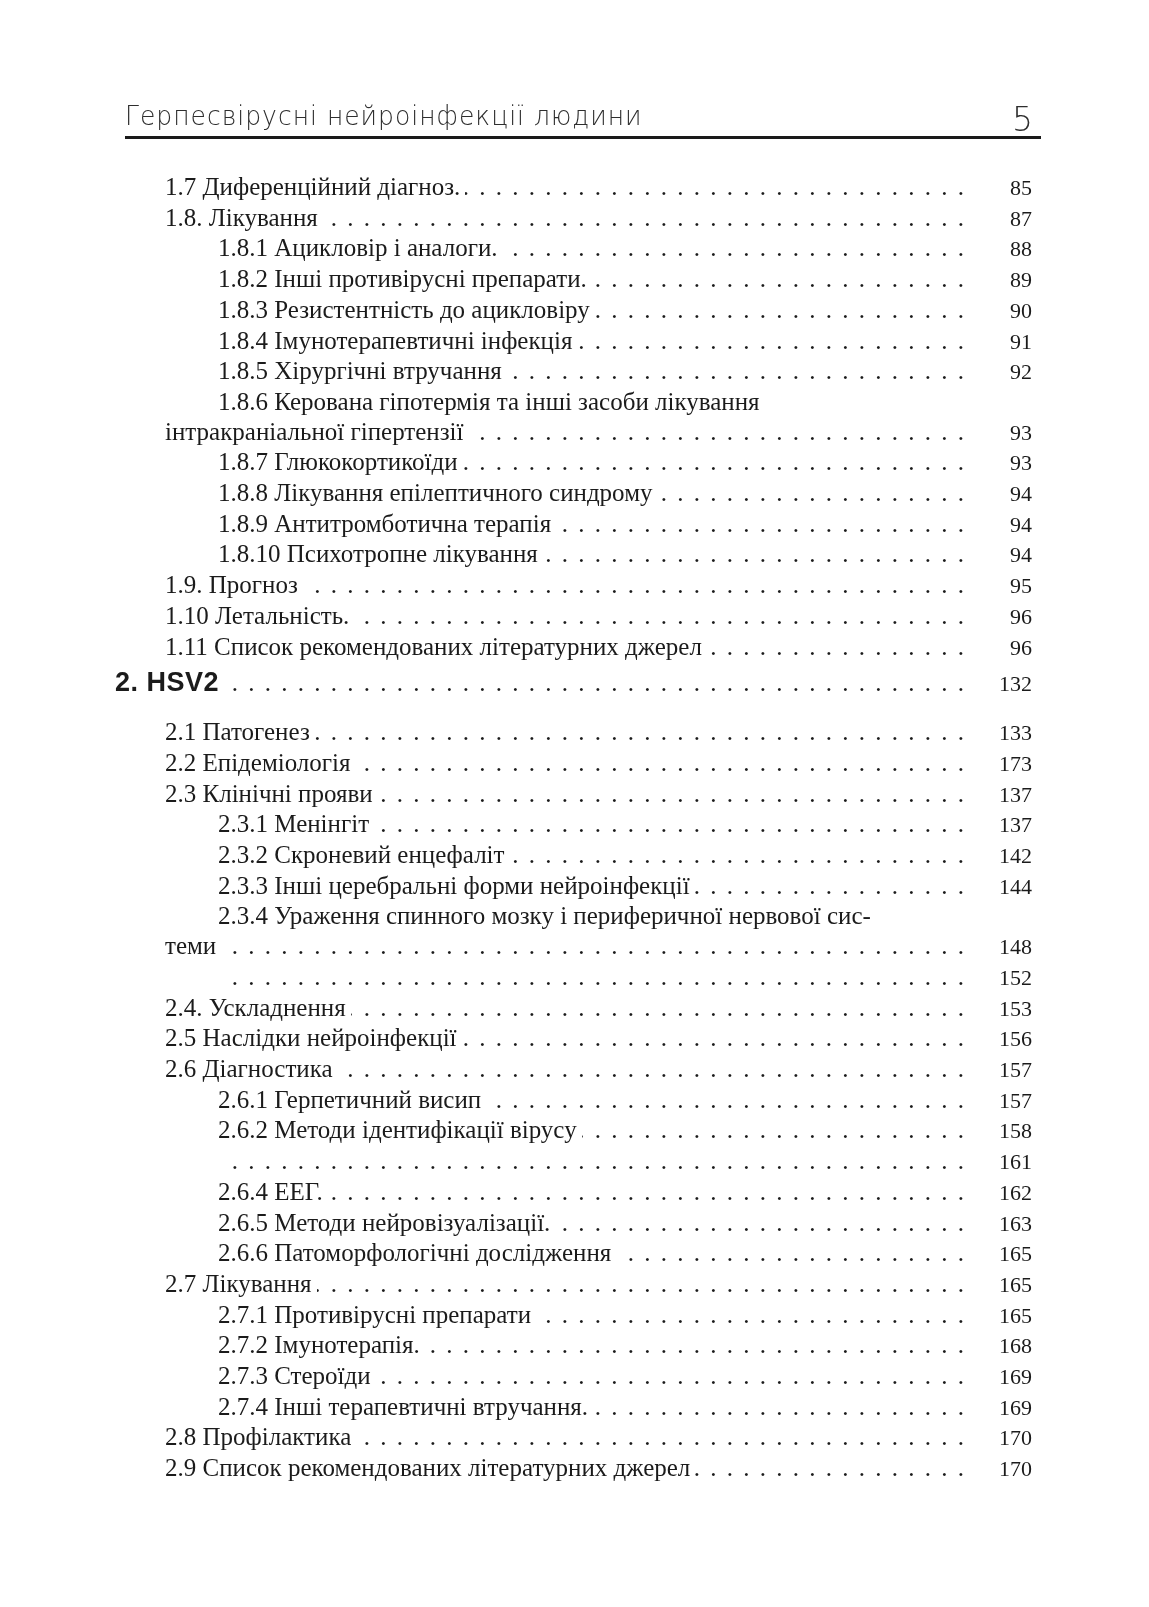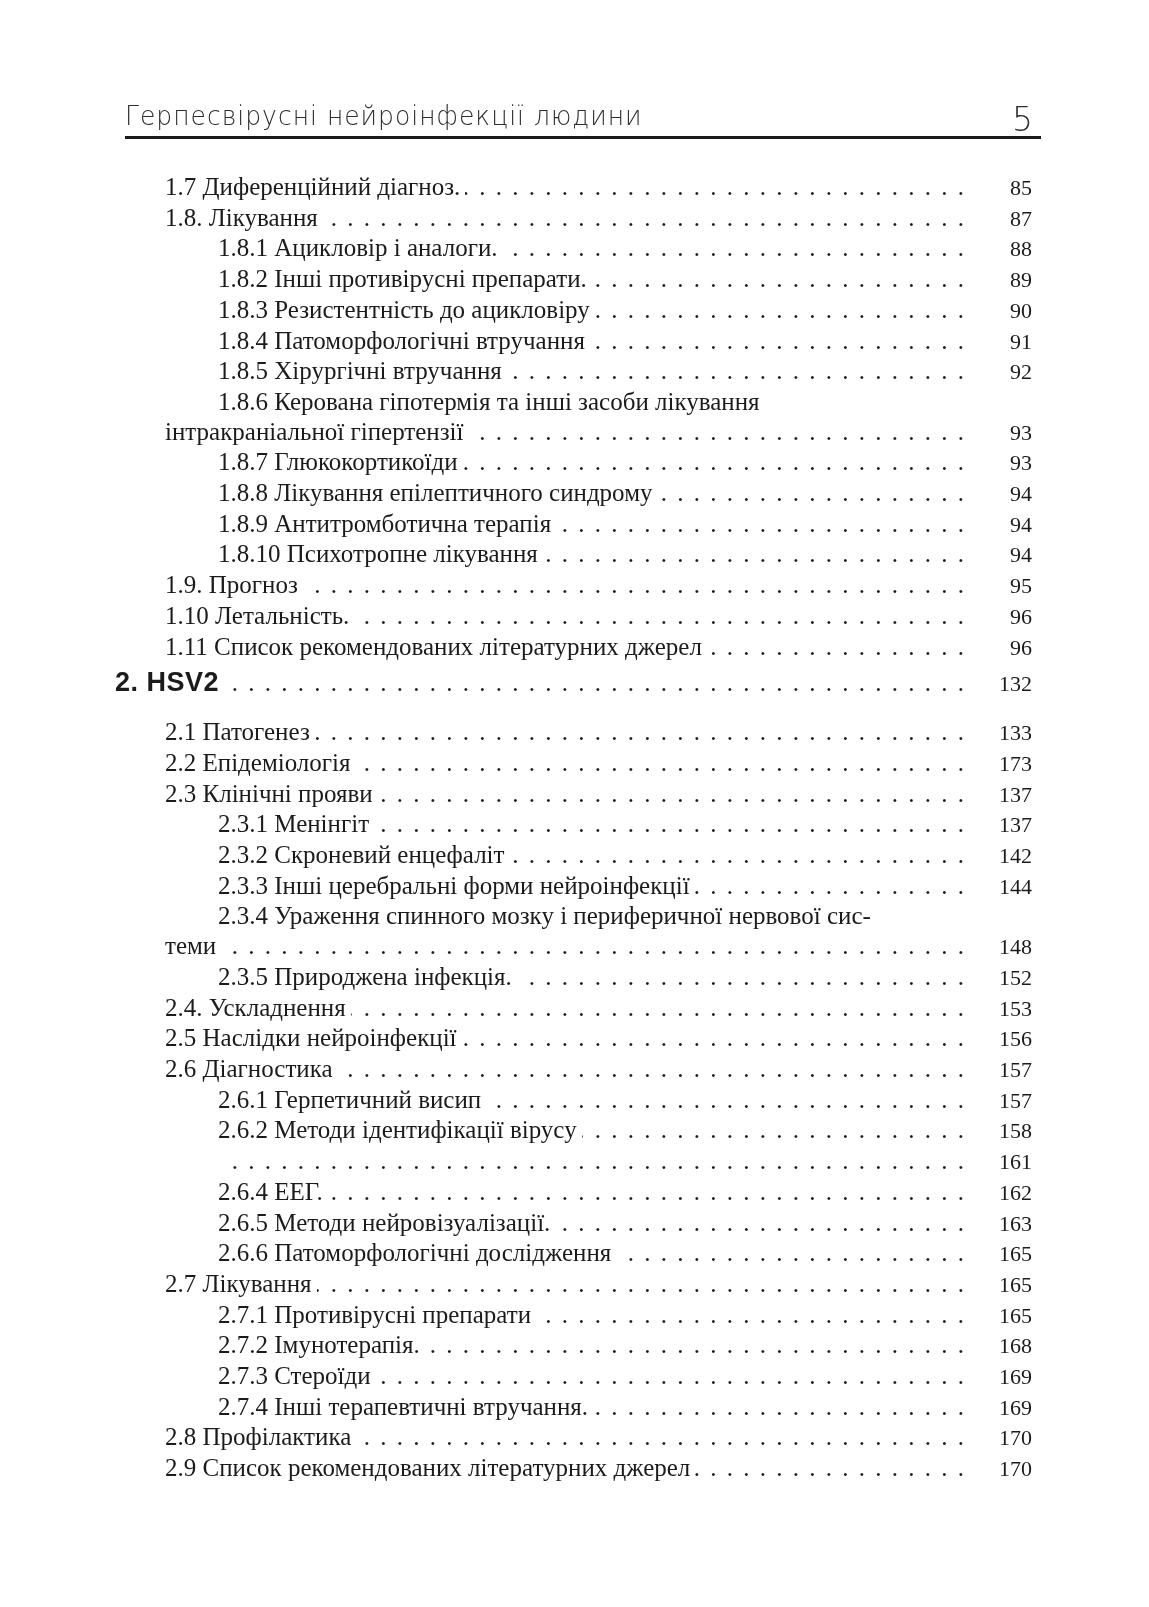--- a/index.html
+++ b/index.html
@@ -131,21 +131,21 @@
       <span class="t">1.8.2 Інші противірусні препарати.</span>
       <span class="leader">. . . . . . . . . . . . . . . . . . . . . . . . . . . . . . . . . . . . . . . . . . . . . . . . . . . . . . . . . . . . . . . . . . . . . . </span>
       <span class="pg">89</span>
     </div>
       <div class="row lvl2">
       <span class="t">1.8.3 Резистентність до ацикловіру</span>
       <span class="leader">. . . . . . . . . . . . . . . . . . . . . . . . . . . . . . . . . . . . . . . . . . . . . . . . . . . . . . . . . . . . . . . . . . . . . . </span>
       <span class="pg">90</span>
     </div>
       <div class="row lvl2">
-      <span class="t">1.8.4 Патоморфологічні втручання</span>
+      <span class="t">1.8.4 Імунотерапевтичні інфекція</span>
       <span class="leader">. . . . . . . . . . . . . . . . . . . . . . . . . . . . . . . . . . . . . . . . . . . . . . . . . . . . . . . . . . . . . . . . . . . . . . </span>
       <span class="pg">91</span>
     </div>
       <div class="row lvl2">
       <span class="t">1.8.5 Хірургічні втручання</span>
       <span class="leader">. . . . . . . . . . . . . . . . . . . . . . . . . . . . . . . . . . . . . . . . . . . . . . . . . . . . . . . . . . . . . . . . . . . . . . </span>
       <span class="pg">92</span>
     </div>
       <div class="row lvl2">
       <span class="t">1.8.6 Керована гіпотермія та інші засоби лікування</span>
@@ -229,21 +229,20 @@
       <div class="row lvl2">
       <span class="t">2.3.4 Ураження спинного мозку і периферичної нервової сис-</span>
 
     </div>
       <div class="row lvl1">
       <span class="t">теми</span>
       <span class="leader">. . . . . . . . . . . . . . . . . . . . . . . . . . . . . . . . . . . . . . . . . . . . . . . . . . . . . . . . . . . . . . . . . . . . . . </span>
       <span class="pg">148</span>
     </div>
       <div class="row lvl2">
-      <span class="t">2.3.5 Природжена інфекція.</span>
       <span class="leader">. . . . . . . . . . . . . . . . . . . . . . . . . . . . . . . . . . . . . . . . . . . . . . . . . . . . . . . . . . . . . . . . . . . . . . </span>
       <span class="pg">152</span>
     </div>
       <div class="row lvl1">
       <span class="t">2.4. Ускладнення</span>
       <span class="leader">. . . . . . . . . . . . . . . . . . . . . . . . . . . . . . . . . . . . . . . . . . . . . . . . . . . . . . . . . . . . . . . . . . . . . . </span>
       <span class="pg">153</span>
     </div>
       <div class="row lvl1">
       <span class="t">2.5 Наслідки нейроінфекції</span>

